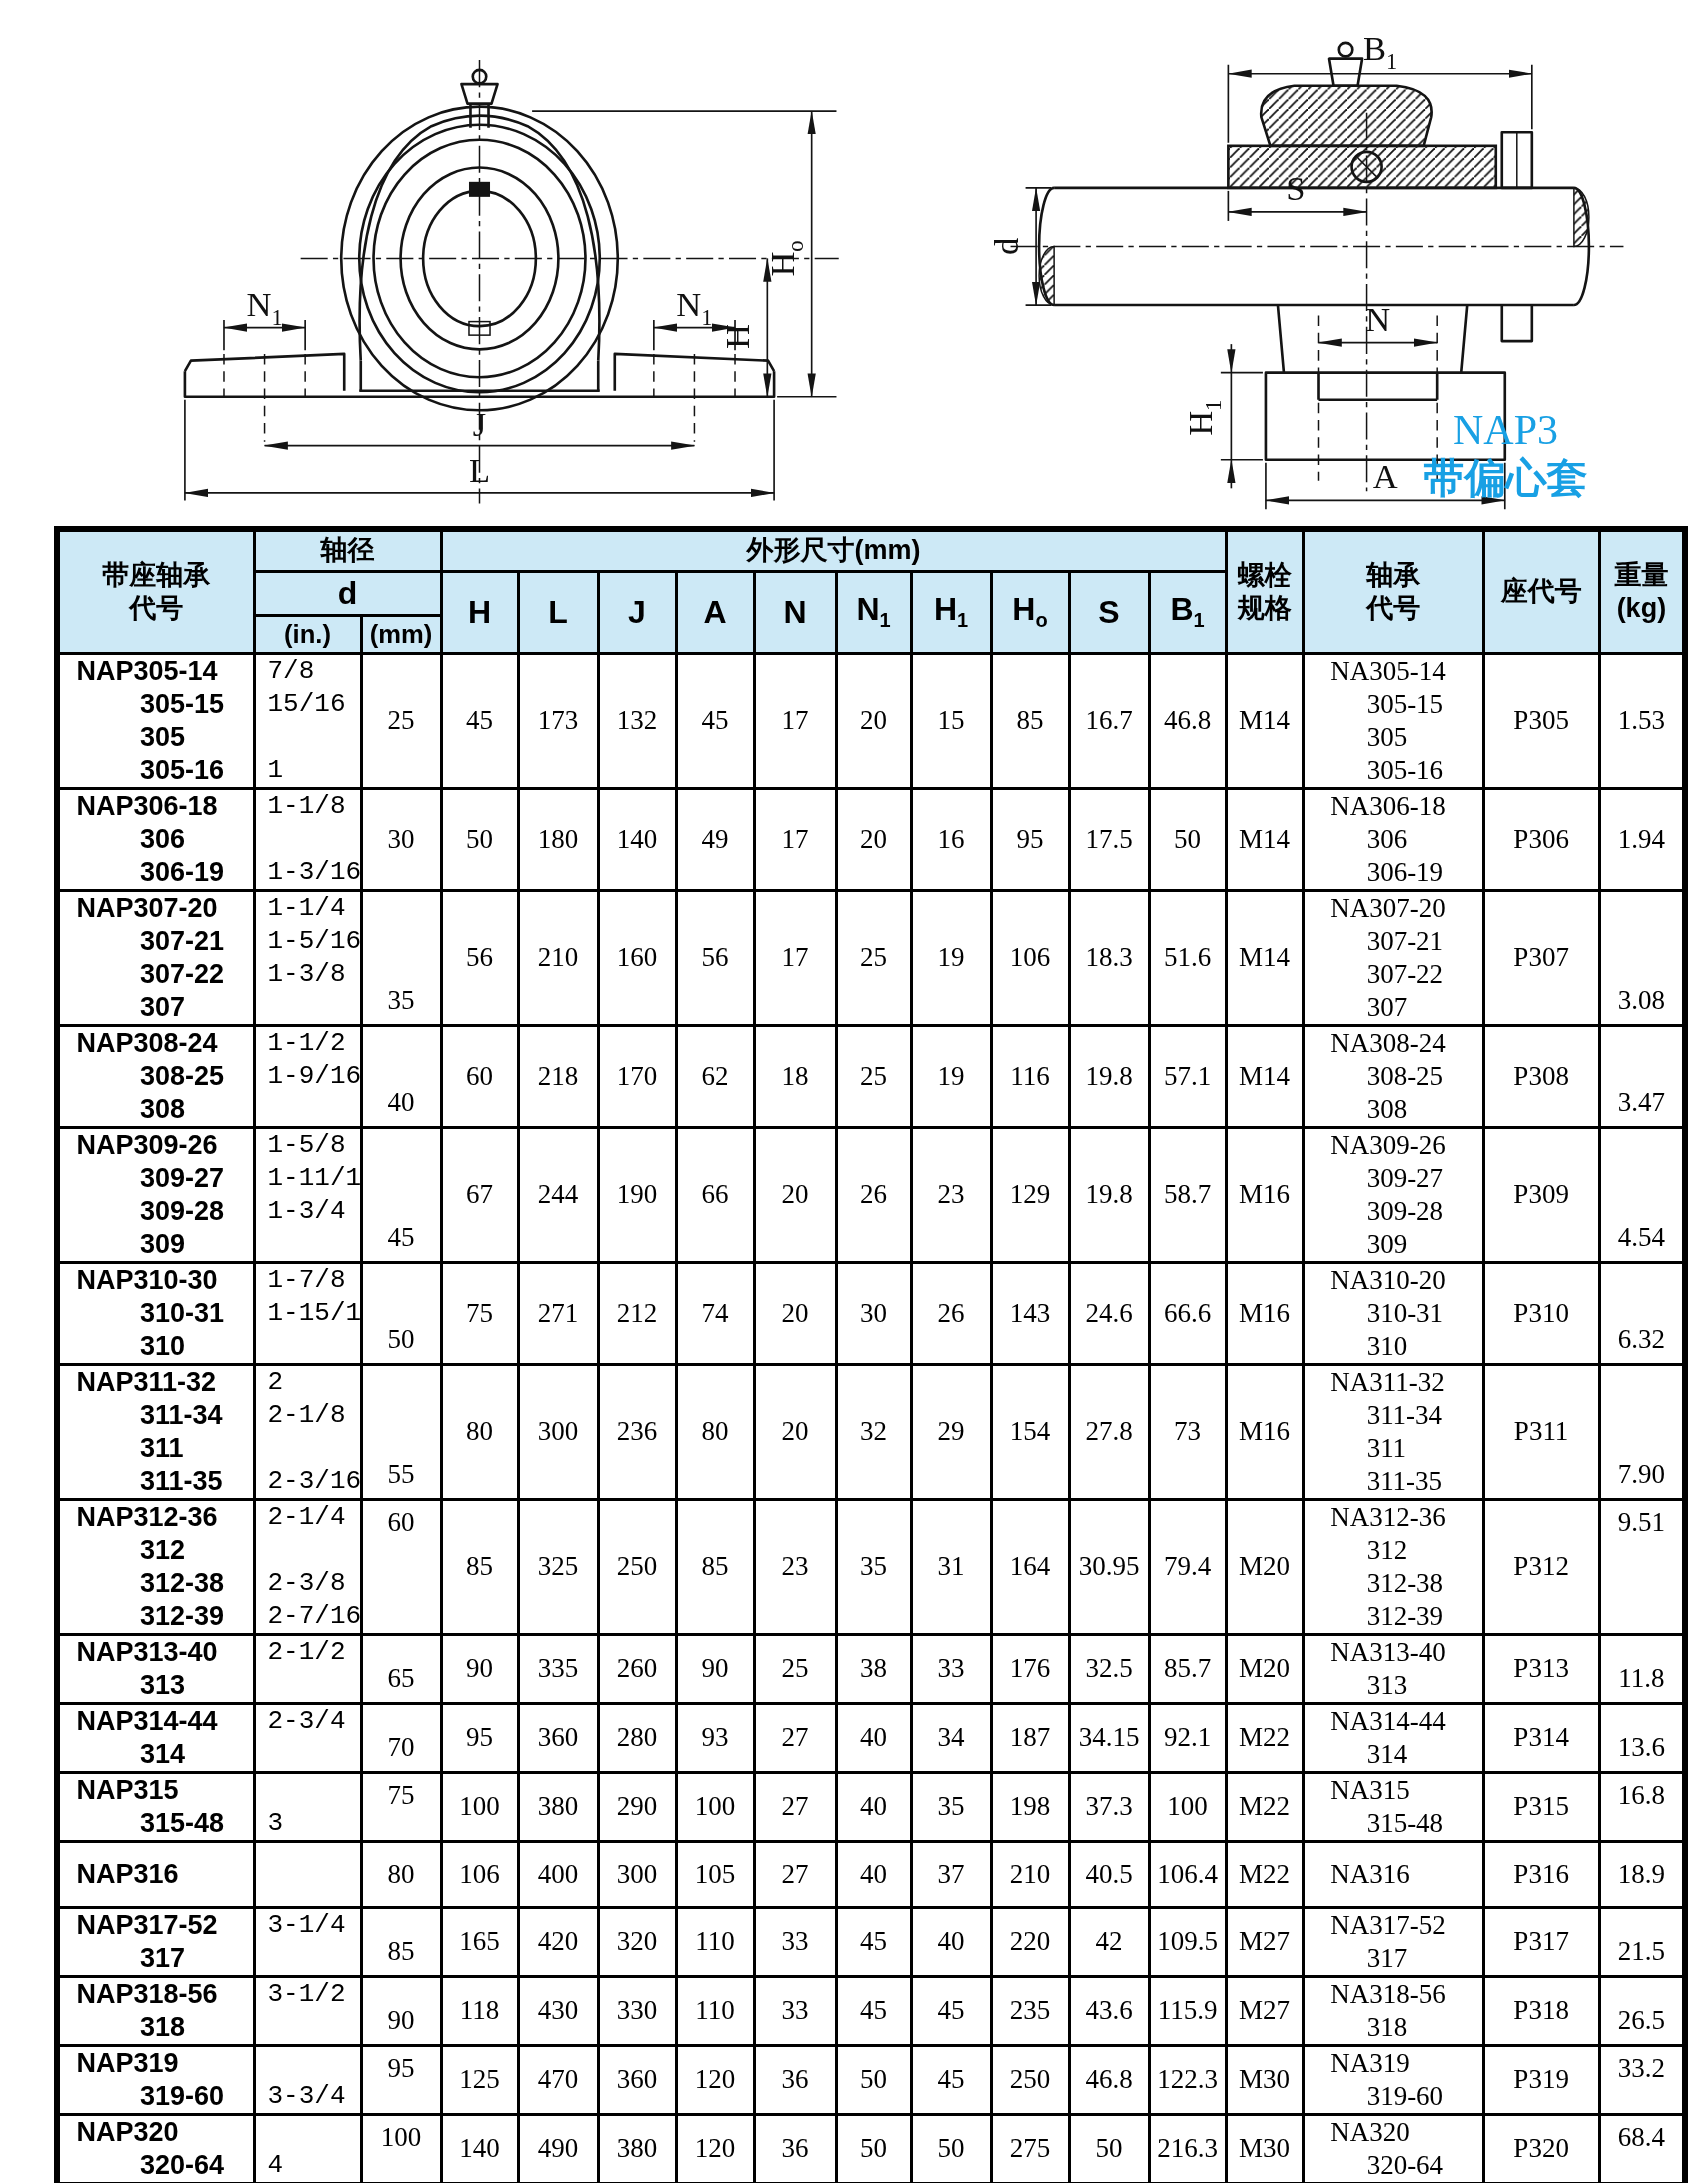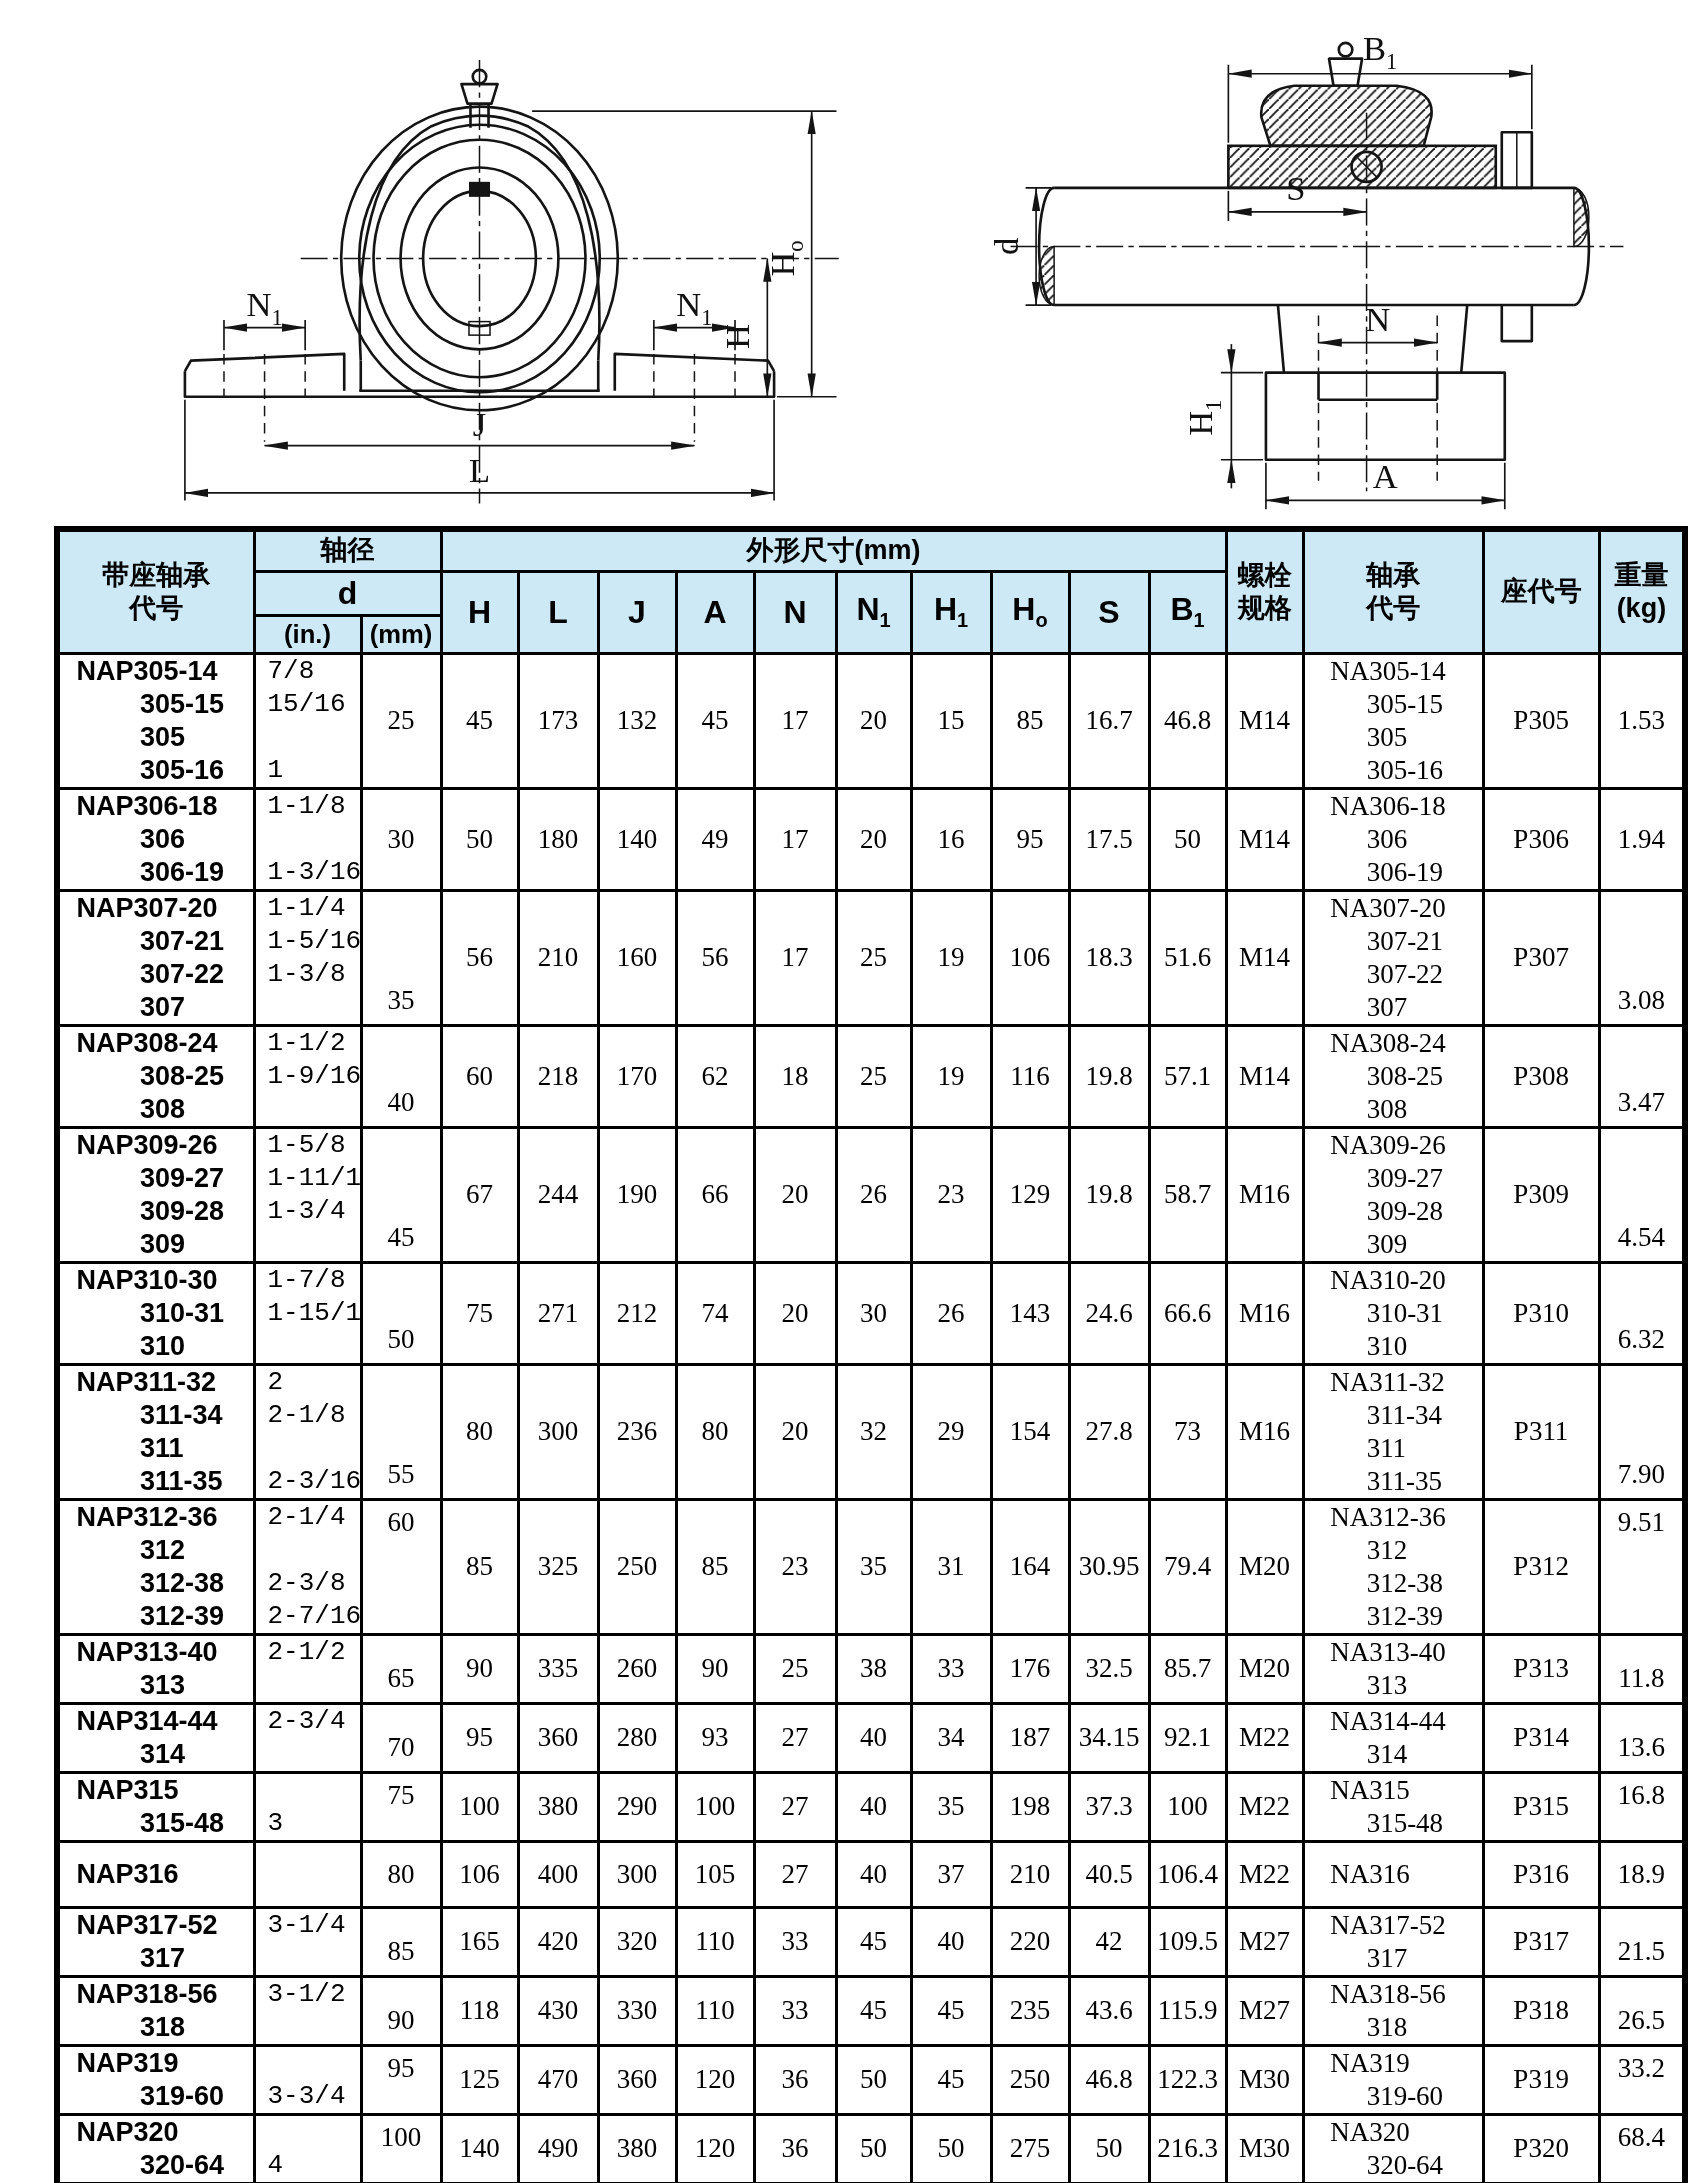--- a/index.html
+++ b/index.html
@@ -180,20 +180,22 @@
     <line class="dim" x1="340" y1="468" x2="340" y2="584"></line>
     <text class="lbl" x="314" y="528" text-anchor="middle" transform="rotate(-90 314 528)">H<tspan dy="12" font-size="30">1</tspan></text>
 
     <path class="dim" d="M386 588 L386 650 M704 588 L704 650"></path>
     <line class="dim" x1="386" y1="638" x2="704" y2="638" marker-start="url(#saS)" marker-end="url(#saE)"></line>
     <text class="lbl" x="545" y="622" text-anchor="middle">A</text>
   </g>
 </svg>
 
 <div class="caption" style="color: rgb(24, 160, 228);">
+  <div class="c1">NAP3</div>
+  <div class="c2">带偏心套</div>
 </div>
 
 <table id="spec">
   <colgroup>
     <col style="width:197px">
       <col style="width:107px">
       <col style="width:80px">
     <col style="width:77px">
       <col style="width:80px">
       <col style="width:78px">

